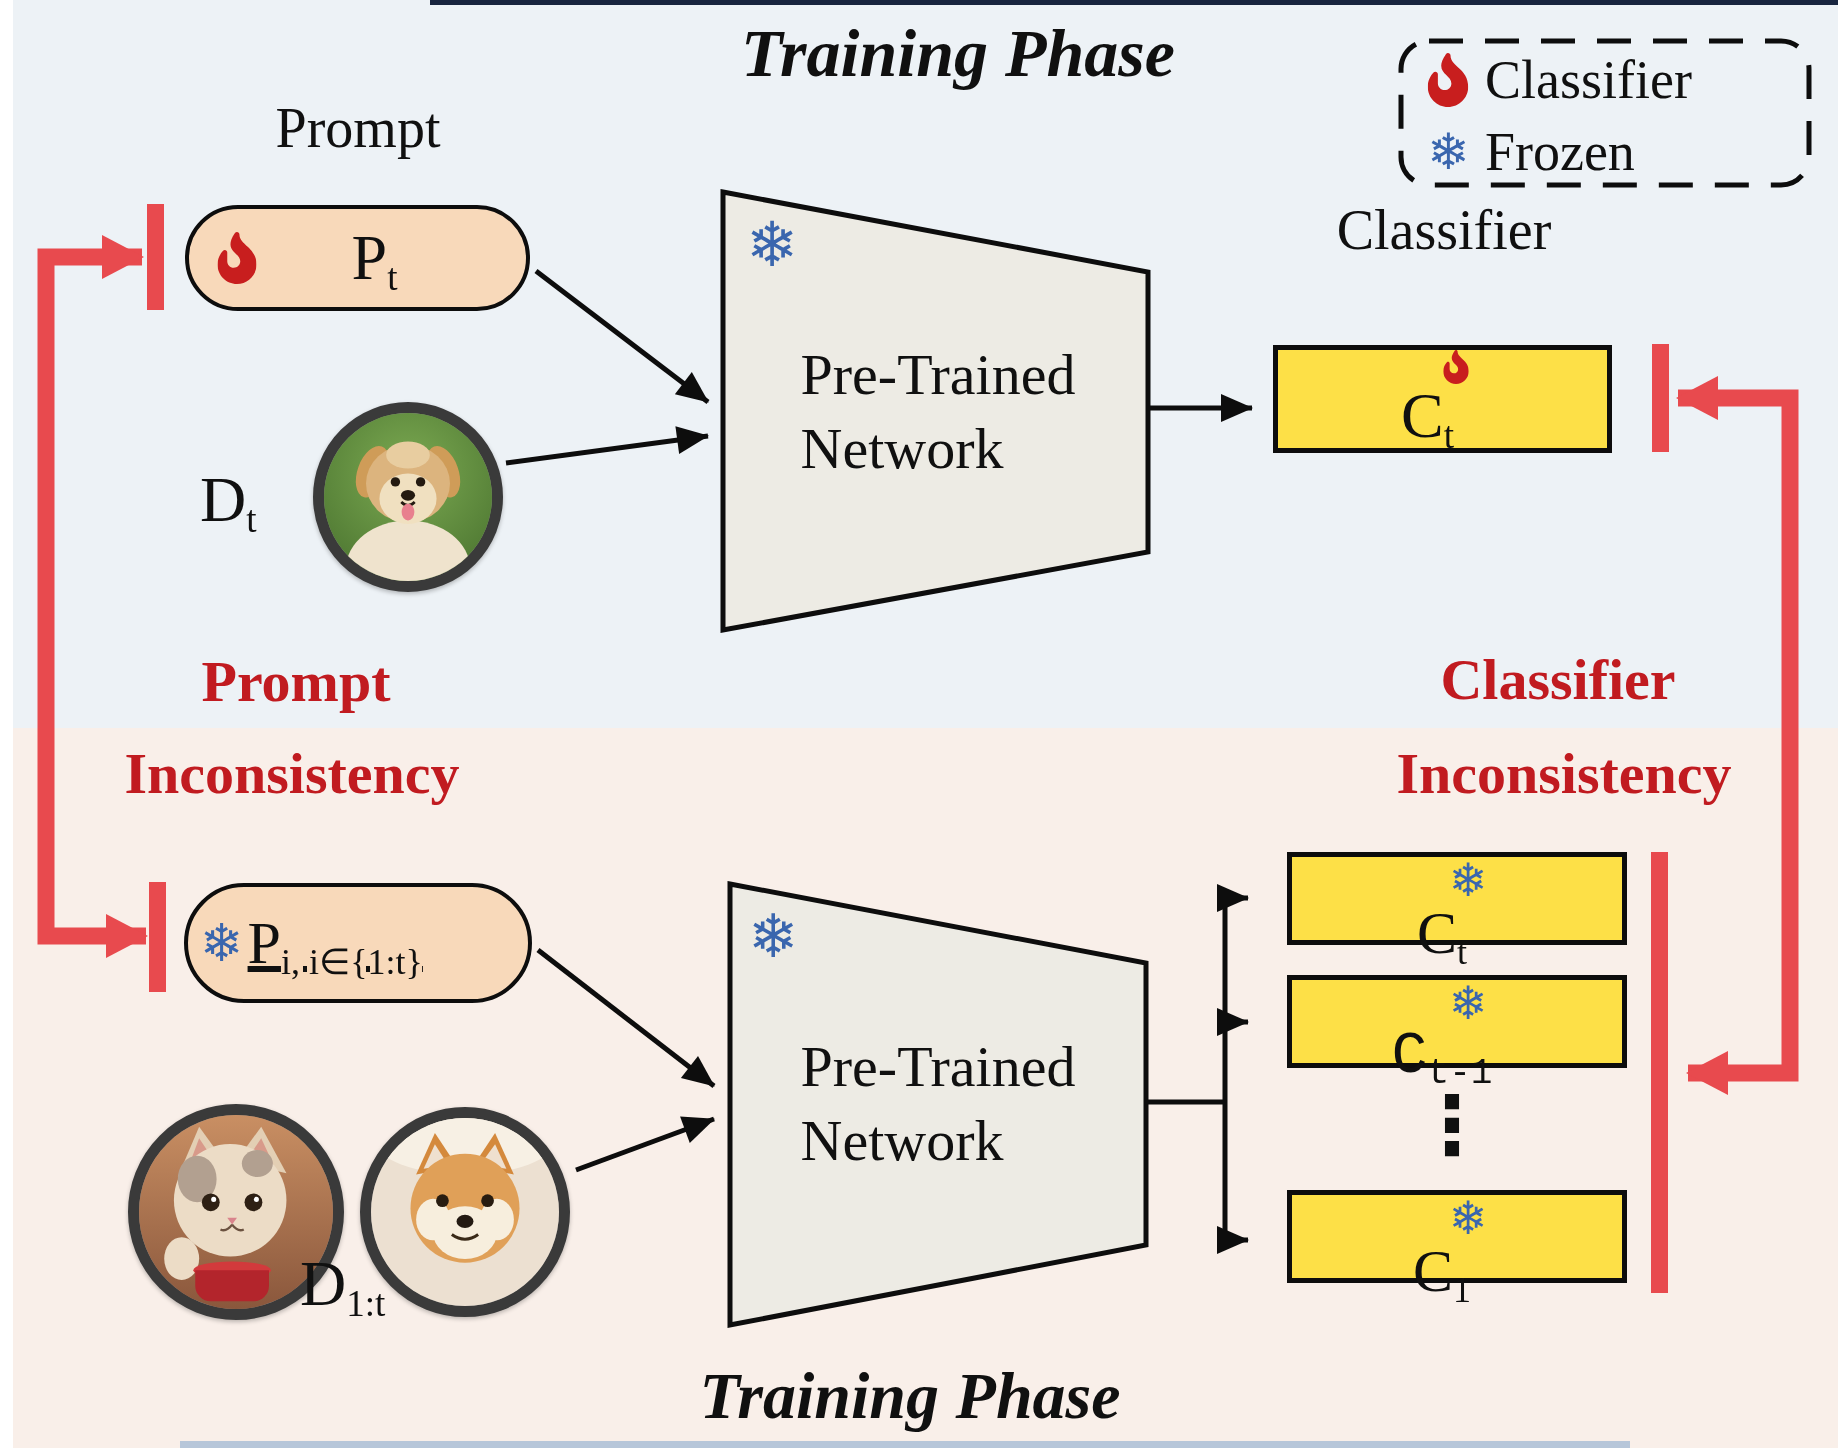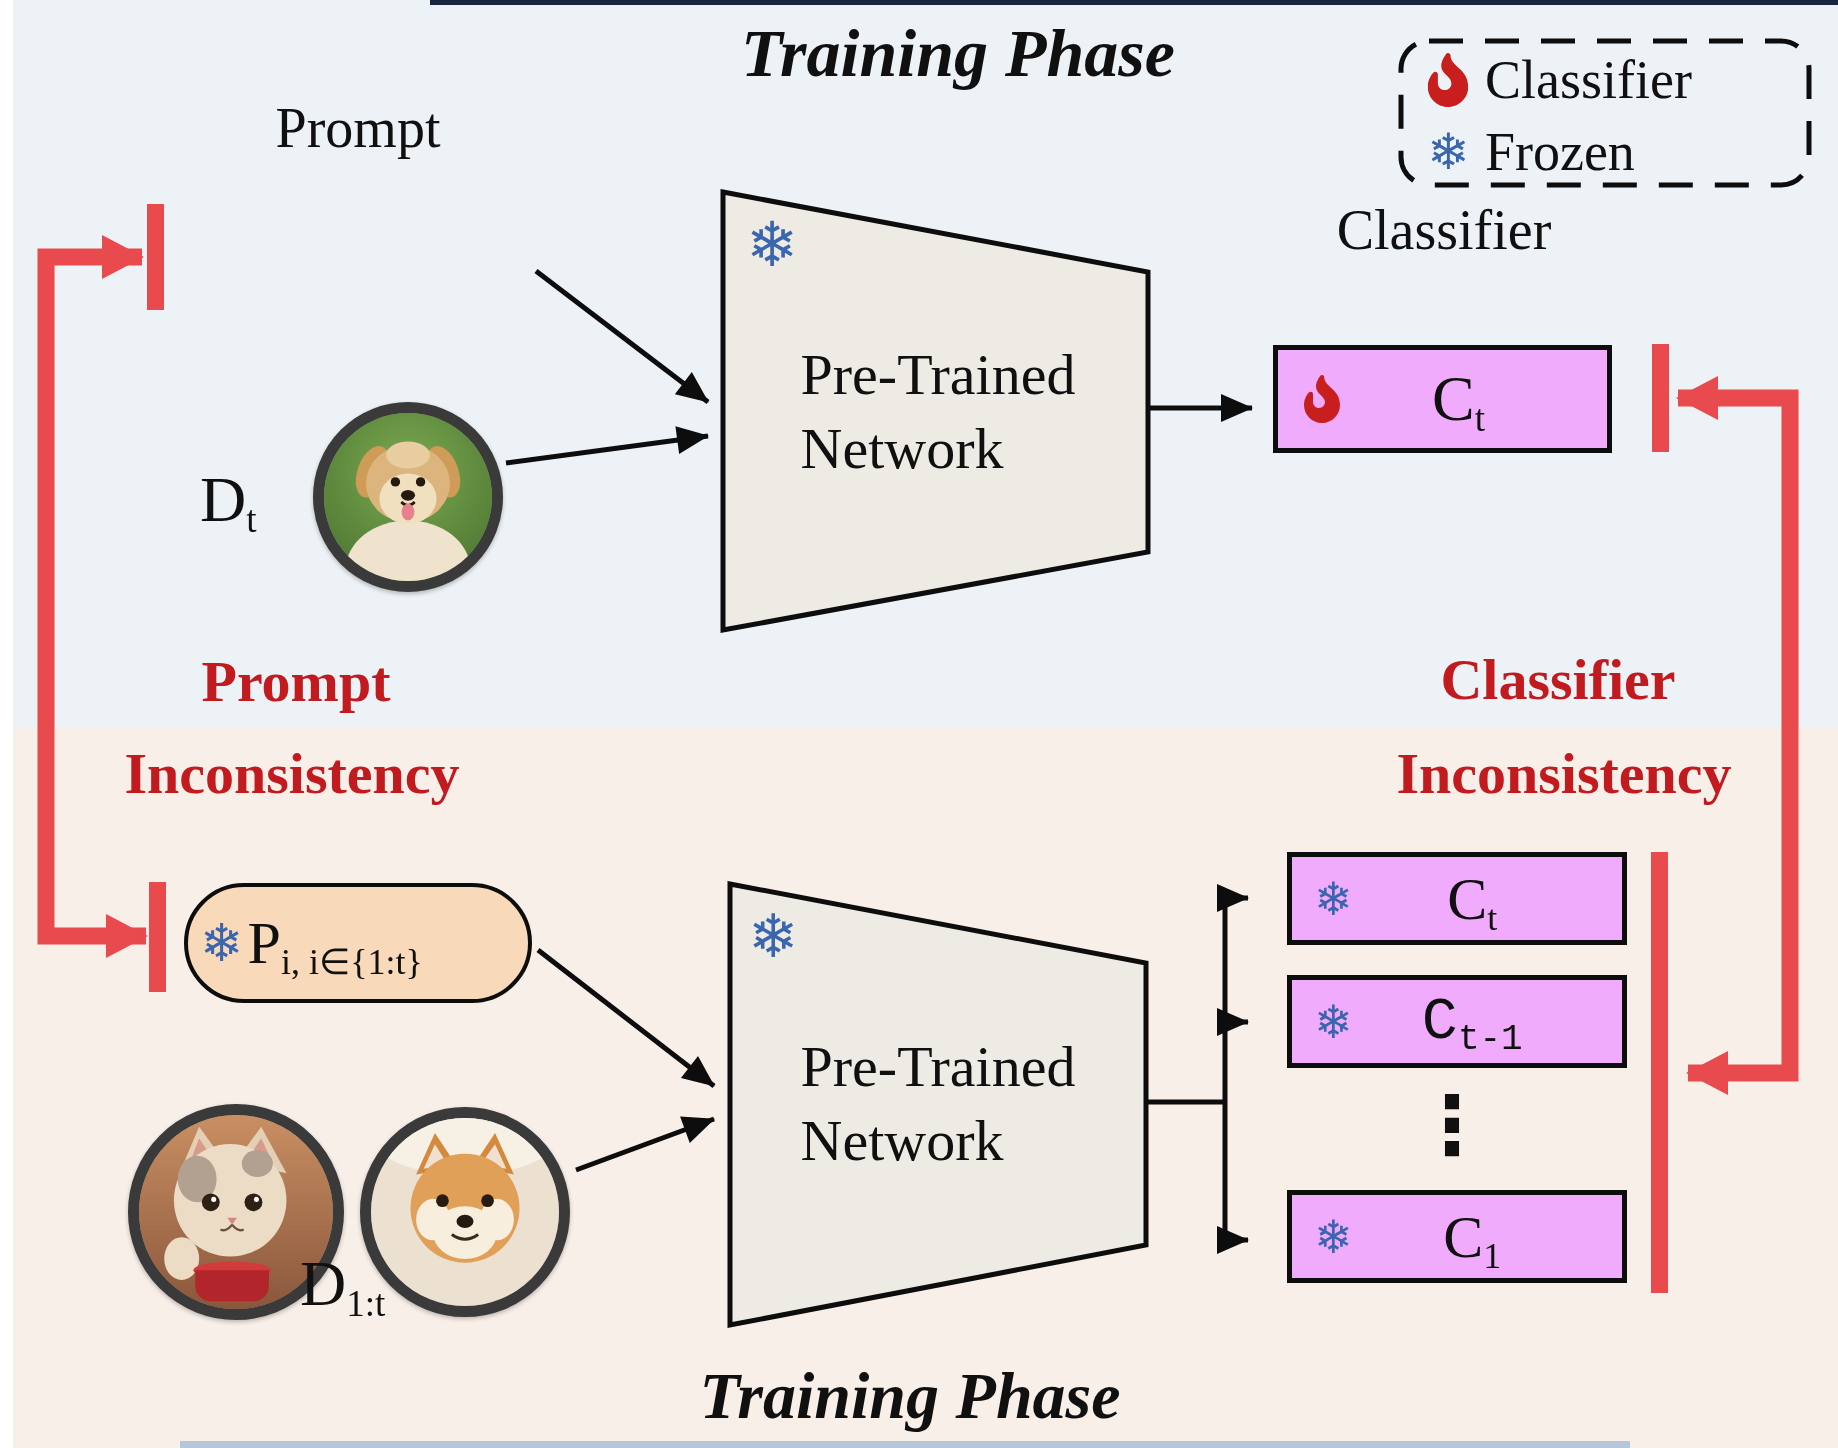--- a/index.html
+++ b/index.html
@@ -14,21 +14,21 @@
   svg.layer{position:absolute;left:0;top:0;z-index:1;}
   .item{position:absolute;z-index:2;}
 
   .phase-title{font-size:68px;font-weight:bold;font-style:italic;white-space:nowrap;
                transform:translateX(-50%);color:#101010;}
   .black-label{font-size:56px;white-space:nowrap;transform:translateX(-50%);color:#101010;}
   .red-ann{font-size:58px;font-weight:bold;white-space:nowrap;transform:translateX(-50%);color:#c11b20;}
 
   .pill{background:#f8d9ba;border:4px solid #0d0d0d;border-radius:64px;
         display:flex;align-items:center;box-sizing:border-box;}
-  .cbox{background:#f0abfc;border:5px solid #0d0d0d;display:flex;align-items:center;box-sizing:border-box;}
+  .cbox{background:#fde047;border:5px solid #0d0d0d;display:flex;align-items:center;box-sizing:border-box;flex-direction:column;}
 
   .sym{font-size:64px;line-height:1;white-space:nowrap;}
   .sym sub{font-size:0.58em;vertical-align:-0.30em;line-height:0;}
   .sym-small{font-size:60px;line-height:1;white-space:nowrap;}
   .sym-small sub{font-size:0.60em;vertical-align:-0.30em;line-height:0;}
   .center-flex{flex:1;text-align:center;}
 
   .net-label{font-size:58px;line-height:74px;text-align:left;transform:translateX(-50%);white-space:nowrap;}
 
   .snow{color:#3a66ae;font-family:"DejaVu Sans",sans-serif;line-height:1;display:inline-block;}
@@ -109,20 +109,28 @@
       <span class="txt">Classifier</span>
     </div>
     <div class="legend-row">
       <span class="snow" style="font-size:50px;">❄</span>
       <span class="txt">Frozen</span>
     </div>
   </div>
 
   <div class="item black-label" style="left:358px;top:96px;">Prompt</div>
 
+  <div class="item pill" style="left:185px;top:205px;width:345px;height:106px;">
+    <svg class="fire" style="margin-left:28px;" width="40" height="52" viewBox="0 0 384 512">
+        <use href="#flame"></use>
+      </svg>
+    <span class="sym center-flex" style="margin-right:34px;">
+      <span>P</span><sub>t</sub>
+    </span>
+  </div>
 
   <div class="item sym" style="left:200px;top:468px;">
     <span>D</span><sub>t</sub>
   </div>
 
   <div class="item photo" style="left:313px;top:402px;width:190px;height:190px;">
     <svg viewBox="0 0 100 100">
       <defs>
           <radialGradient id="grass" cx="50%" cy="35%" r="80%">
         <stop offset="0" stop-color="#7caa52"></stop>
@@ -161,21 +169,21 @@
     </span>
   </div>
 
   <div class="item red-ann" style="left:296px;top:648px;">Prompt</div>
   <div class="item red-ann" style="left:292px;top:740px;">Inconsistency</div>
   <div class="item red-ann" style="left:1558px;top:646px;">Classifier</div>
   <div class="item red-ann" style="left:1564px;top:740px;">Inconsistency</div>
 
   <div class="item pill" style="left:184px;top:883px;width:348px;height:120px;">
     <span class="snow" style="font-size:52px;margin-left:12px;">❄</span>
-    <span class="sym-small" style="margin-left:4px;">
+    <span class="sym-small" style="margin-left:4px;text-decoration:underline;">
       <span>P</span><sub>i, i∈{1:t}</sub>
     </span>
   </div>
 
   <div class="item photo" style="left:128px;top:1104px;width:216px;height:216px;">
     <svg viewBox="0 0 100 100">
       <defs>
           <linearGradient id="warm" x1="0" y1="0" x2="0" y2="1">
         <stop offset="0" stop-color="#c98f63"></stop>
             <stop offset="1" stop-color="#8a573c"></stop>

